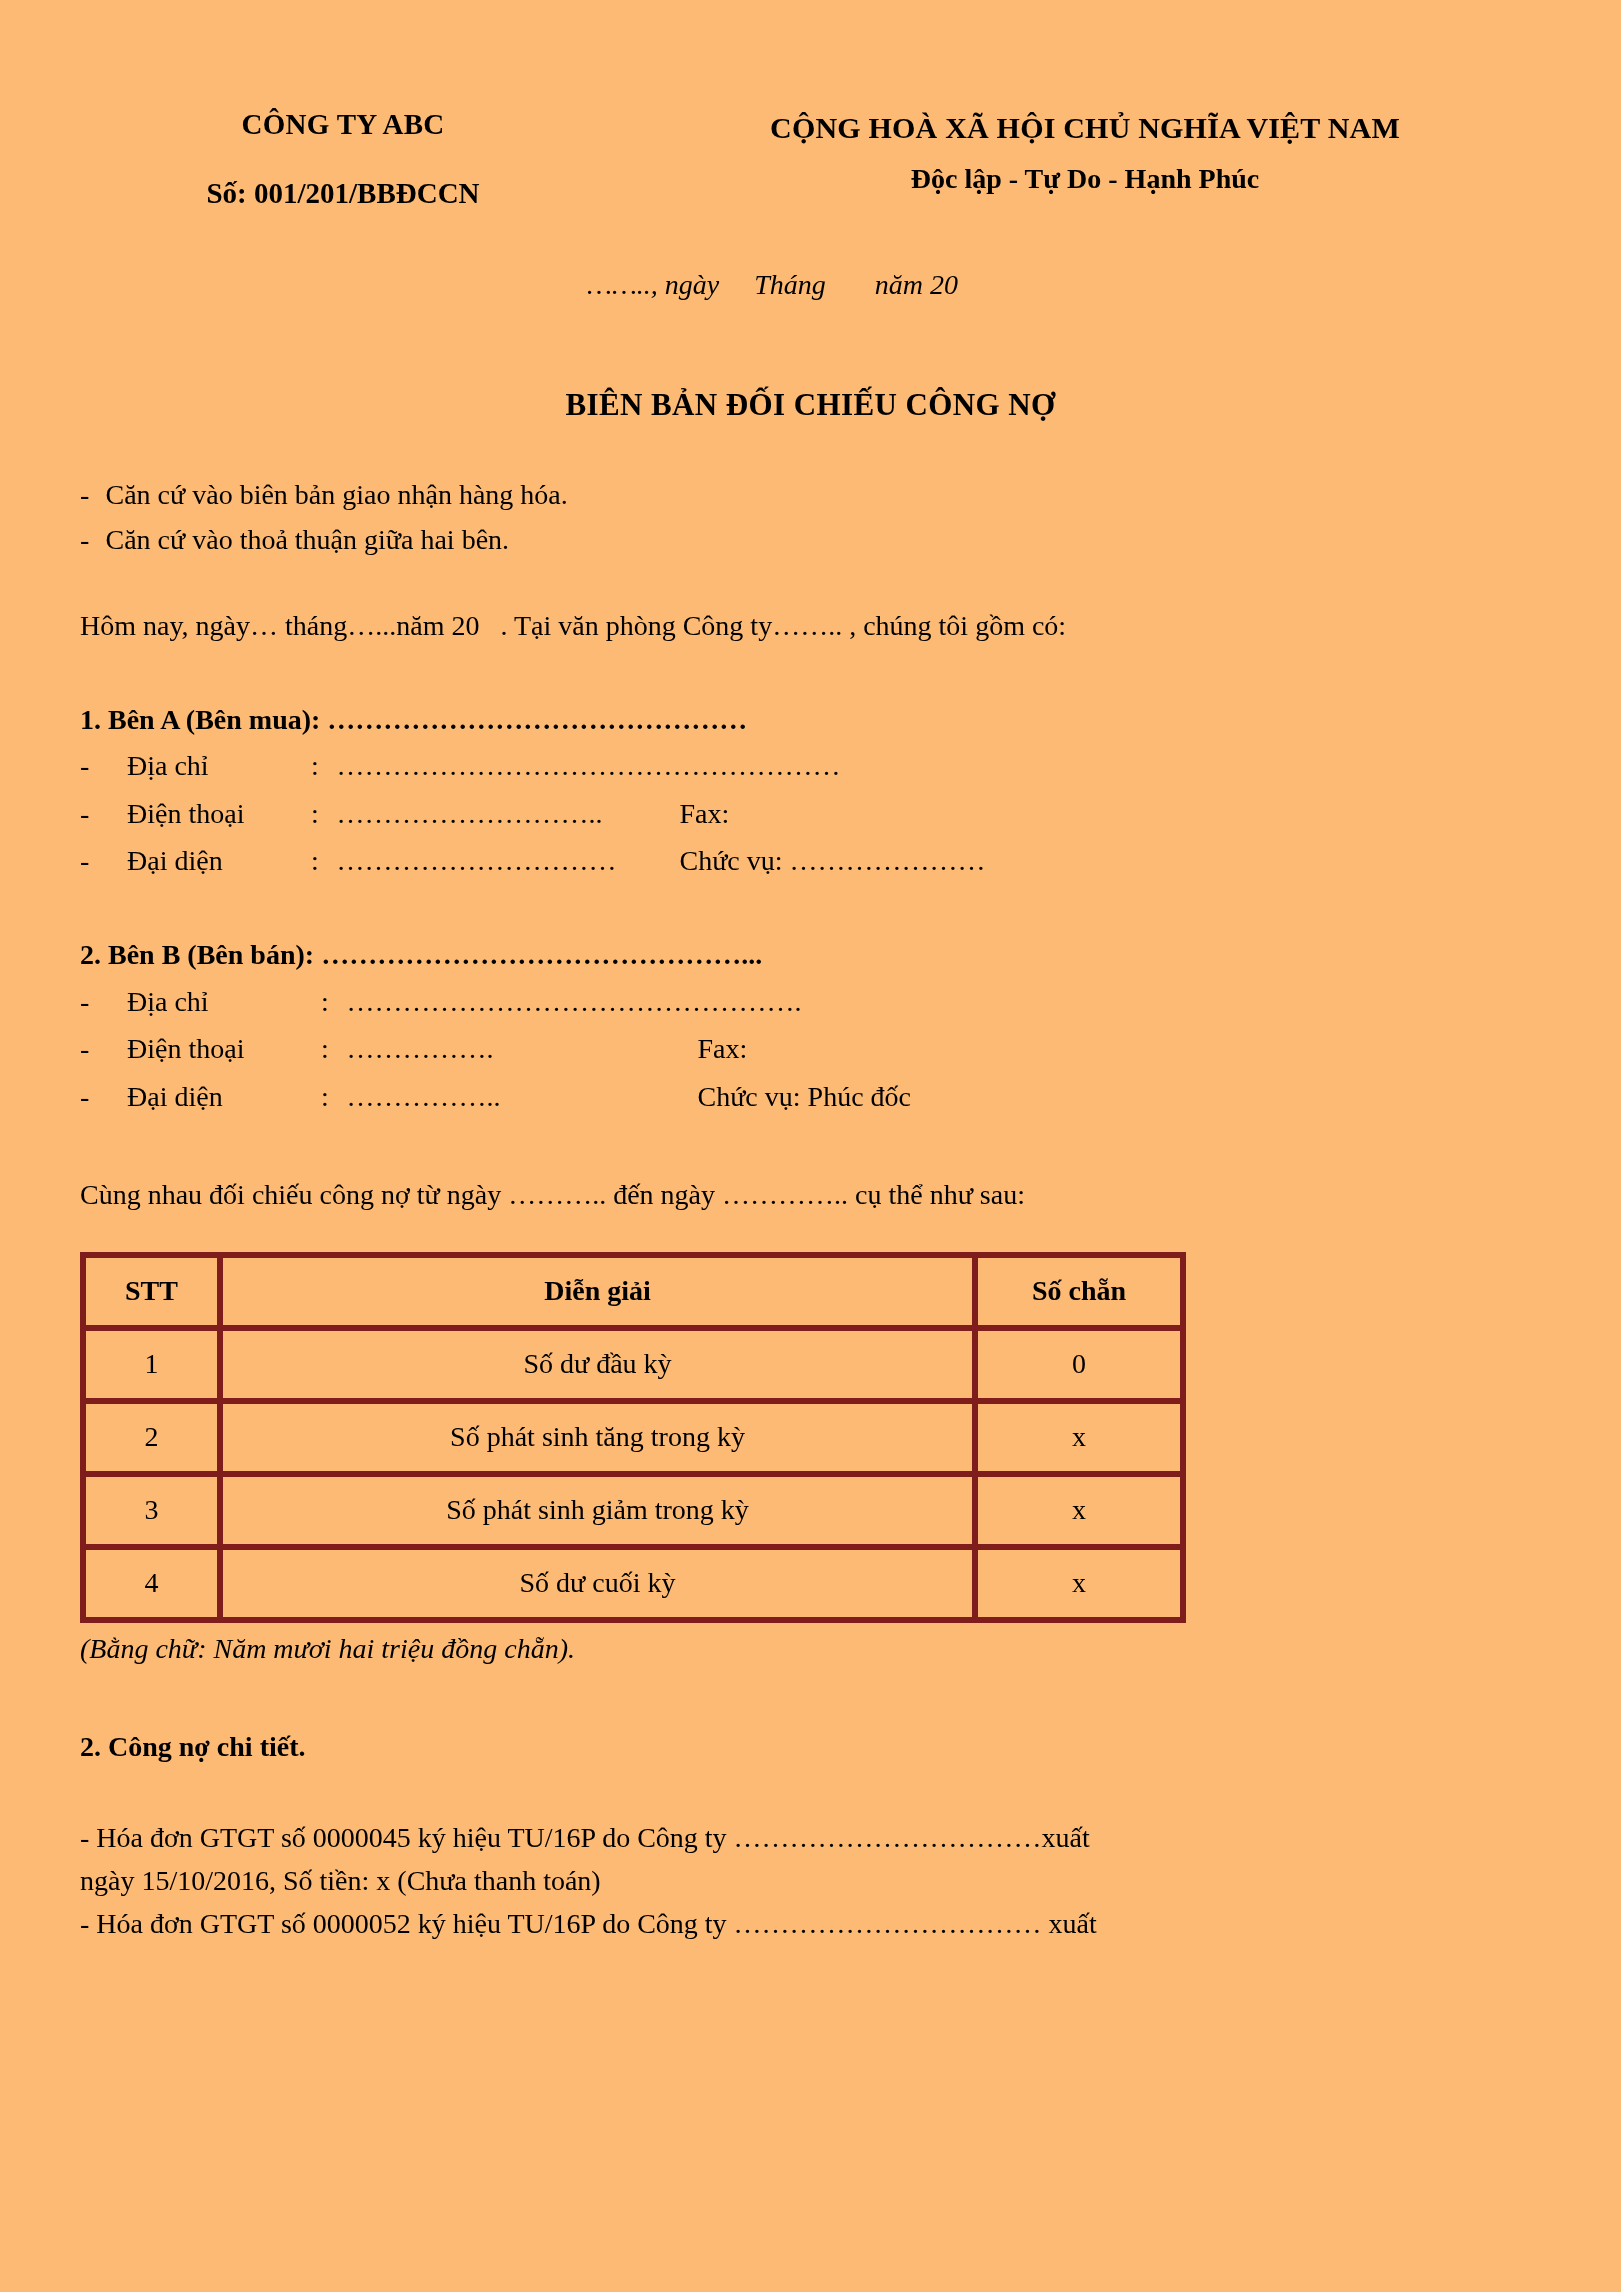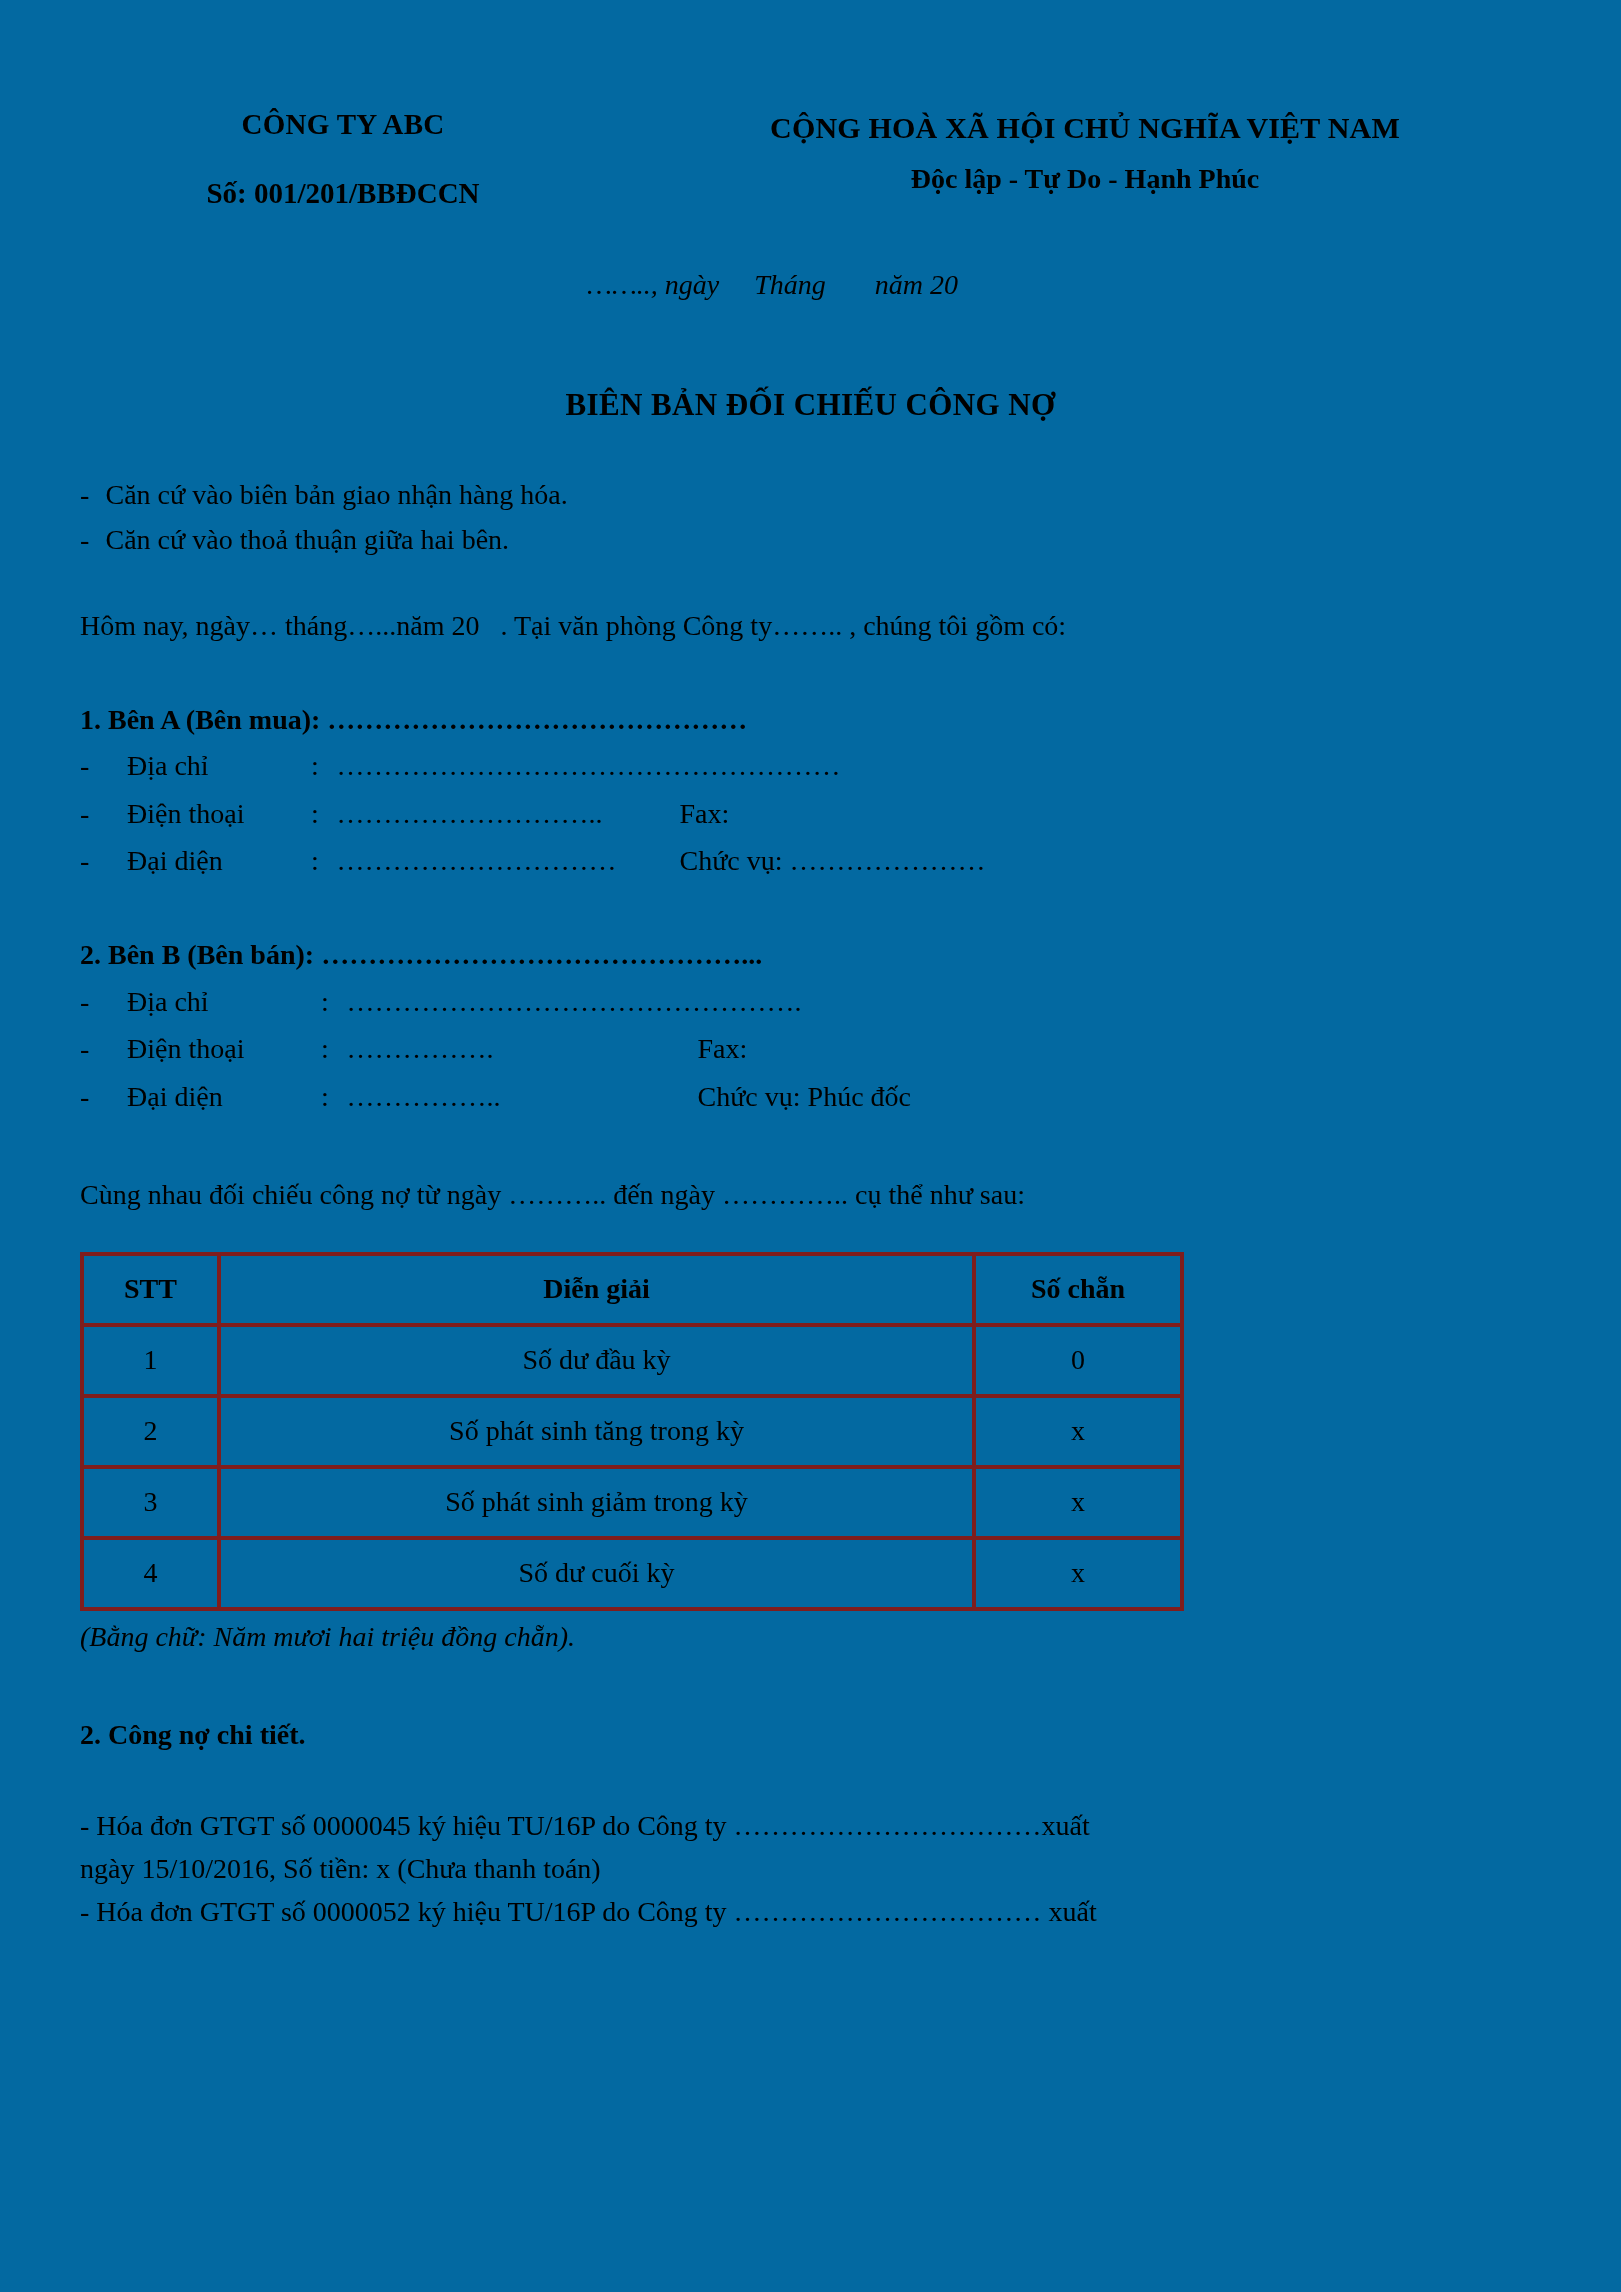--- a/index.html
+++ b/index.html
@@ -8,21 +8,21 @@
     background: #ffffff;
   }
   body {
     font-family: "Liberation Serif", "DejaVu Serif", serif;
     color: #000000;
   }
   .page {
     position: relative;
     width: 1621px;
     height: 2293px;
-    background: #0369a1;
+    background: #fdba74;
     overflow: hidden;
     box-sizing: border-box;
     padding: 0;
   }
 
   
   .header {
     display: flex;
     flex-direction: row;
     align-items: flex-start;
@@ -133,21 +133,21 @@
   
   table.debt-table {
     border-collapse: collapse;
     margin-top: 35px;
     margin-left: 0px;
     width: 1100px;
     table-layout: fixed;
   }
   table.debt-table th,
   table.debt-table td {
-    border: 4px solid #7f1d1d;
+    border: 6px solid #7f1d1d;
     font-size: 28px;
     text-align: center;
     vertical-align: middle;
     padding: 0;
     height: 67px;
   }
   table.debt-table th {
     font-weight: bold;
   }
   .col-stt { width: 137px; }

